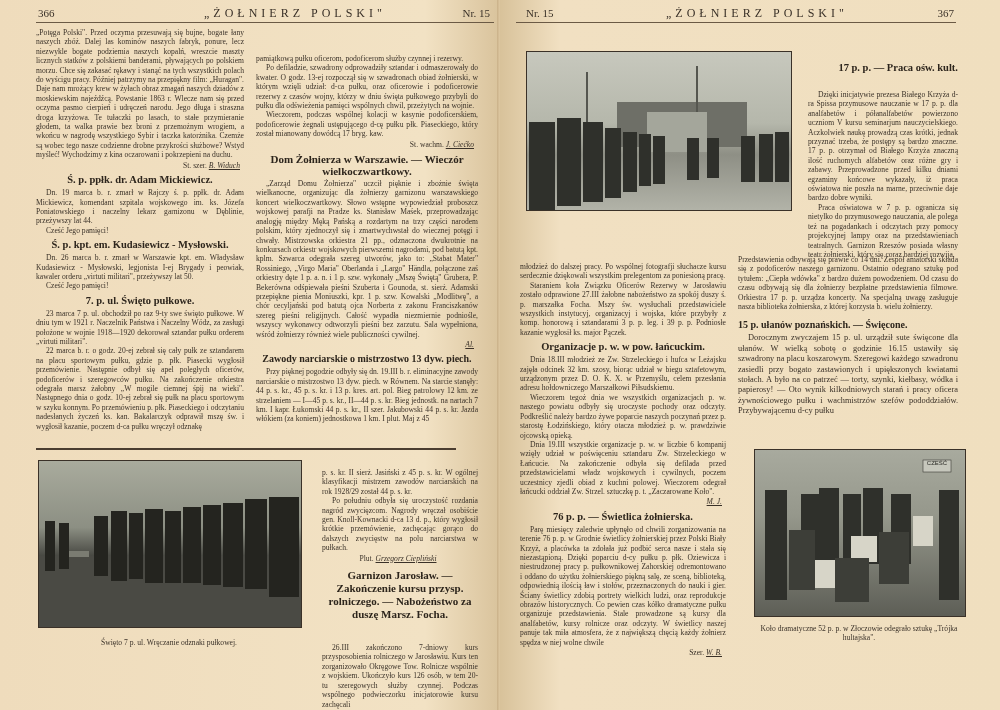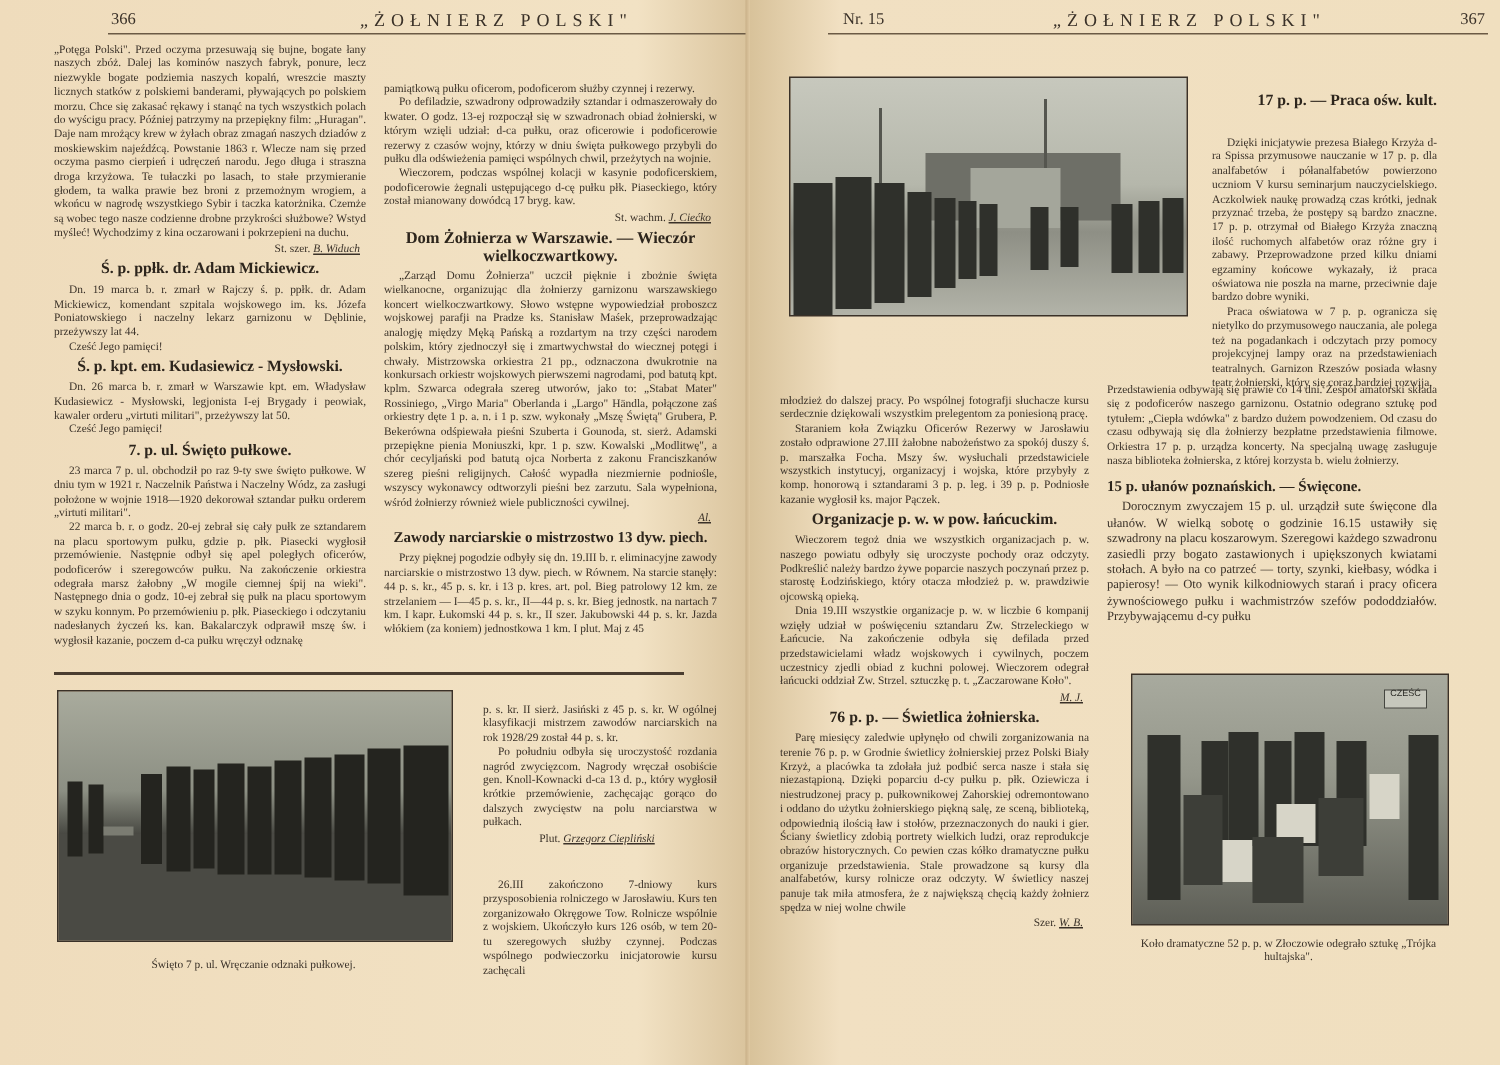--- a/index.html
+++ b/index.html
@@ -1,21 +1,21 @@
 <!DOCTYPE html>
 <html><head>
 <meta charset="utf-8">
 <style>
   html, body { margin:0; padding:0; }
   body { width:1000px; height:710px; background:#e9d6b4; font-family:"Liberation Serif", serif; color:#3a3128; position:relative; overflow:hidden; }
   .page { position:absolute; top:0; height:710px; background:#f0dfc0; }
   .page.left { left:0; width:500px; background:linear-gradient(90deg,#efdcbc 0%,#f2e2c4 85%,#d9c39c 100%); }
   .page.right { left:500px; width:500px; background:linear-gradient(90deg,#d8c29a 0%,#f1e0c2 12%,#f0dfbf 100%); }
   .gutter { position:absolute; left:497px; top:0; width:8px; height:710px; background:linear-gradient(90deg,#c9b088,#e7d2ac,#c9b088); }
-  .hdr { position:absolute; top:4px; height:18px; border-bottom:1px solid #6b5a45; font-size:12px;margin-left:36px; }
+  .hdr { position:absolute; top:4px; height:18px; border-bottom:1px solid #6b5a45; font-size:12px; }
   .hdr .pn { position:absolute; top:3px; font-size:11px; }
   .hdr .ti { position:absolute; top:2px; letter-spacing:4px; font-size:12px; }
   .col { position:absolute; font-size:7.6px; line-height:9.4px; text-align:justify; }
   .col p { margin:0; text-indent:10px; }
   .col p.noind { text-indent:0; }
   .h { font-family:Liberation Serif, serif; font-weight:bold; text-align:center; font-size:10.5px; line-height:12px; margin:4px 0 2px; color:#2d251c; }
   .sig { text-align:right; font-size:7.6px; margin:1px 4px 2px 0; }
   .sig i { font-style:italic;text-decoration:underline; }
   .photo { position:absolute; border:1px solid #3a3128; overflow:hidden; }
   .cap { position:absolute; font-size:7.6px; line-height:9.4px; text-align:center; }
@@ -78,20 +78,21 @@
     <p>„Zarząd Domu Żołnierza" uczcił pięknie i zbożnie święta wielkanocne, organizując dla żołnierzy garnizonu warszawskiego koncert wielkoczwartkowy. Słowo wstępne wypowiedział proboszcz wojskowej parafji na Pradze ks. Stanisław Maśek, przeprowadzając analogję między Męką Pańską a rozdartym na trzy części narodem polskim, który zjednoczył się i zmartwychwstał do wiecznej potęgi i chwały. Mistrzowska orkiestra 21 pp., odznaczona dwukrotnie na konkursach orkiestr wojskowych pierwszemi nagrodami, pod batutą kpt. kplm. Szwarca odegrała szereg utworów, jako to: „Stabat Mater" Rossiniego, „Virgo Maria" Oberlanda i „Largo" Händla, połączone zaś orkiestry dęte 1 p. a. n. i 1 p. szw. wykonały „Mszę Świętą" Grubera, P. Bekerówna odśpiewała pieśni Szuberta i Gounoda, st. sierż. Adamski przepiękne pienia Moniuszki, kpr. 1 p. szw. Kowalski „Modlitwę", a chór cecyljański pod batutą ojca Norberta z zakonu Franciszkanów szereg pieśni religijnych. Całość wypadła niezmiernie podniośle, wszyscy wykonawcy odtworzyli pieśni bez zarzutu. Sala wypełniona, wśród żołnierzy również wiele publiczności cywilnej.</p>
     <div class="sig"><i>Al.</i></div>
     <div class="h" style="font-size:10px;">Zawody narciarskie o mistrzostwo 13 dyw. piech.</div>
     <p>Przy pięknej pogodzie odbyły się dn. 19.III b. r. eliminacyjne zawody narciarskie o mistrzostwo 13 dyw. piech. w Równem. Na starcie stanęły: 44 p. s. kr., 45 p. s. kr. i 13 p. kres. art. pol. Bieg patrolowy 12 km. ze strzelaniem — I—45 p. s. kr., II—44 p. s. kr. Bieg jednostk. na nartach 7 km. I kapr. Łukomski 44 p. s. kr., II szer. Jakubowski 44 p. s. kr. Jazda włókiem (za koniem) jednostkowa 1 km. I plut. Maj z 45</p>
   </div>
 
   <div class="col" style="left:322px;top:468px;width:156px;">
     <p class="noind">p. s. kr. II sierż. Jasiński z 45 p. s. kr. W ogólnej klasyfikacji mistrzem zawodów narciarskich na rok 1928/29 został 44 p. s. kr.</p>
     <p>Po południu odbyła się uroczystość rozdania nagród zwycięzcom. Nagrody wręczał osobiście gen. Knoll-Kownacki d-ca 13 d. p., który wygłosił krótkie przemówienie, zachęcając gorąco do dalszych zwycięstw na polu narciarstwa w pułkach.</p>
     <div class="sig" style="text-align:center;"><span>Plut.</span> <i>Grzegorz Ciepliński</i></div>
+    <div class="h" style="font-family:'Liberation Serif',serif;font-size:11px;line-height:13px;margin-top:6px;">Garnizon Jarosław. — Zakończenie kursu przysp. rolniczego. — Nabożeństwo za duszę Marsz. Focha.</div>
     <p style="margin-top:22px;">26.III zakończono 7-dniowy kurs przysposobienia rolniczego w Jarosławiu. Kurs ten zorganizowało Okręgowe Tow. Rolnicze wspólnie z wojskiem. Ukończyło kurs 126 osób, w tem 20-tu szeregowych służby czynnej. Podczas wspólnego podwieczorku inicjatorowie kursu zachęcali</p>
   </div>
 </div>
 
 <div class="gutter"></div>
 
 <div class="page right">
   <div class="hdr" style="left:16px;width:440px;">
     <span class="pn" style="left:10px;">Nr. 15</span>
     <span class="ti" style="left:150px;">„ŻOŁNIERZ POLSKI"</span>
@@ -118,20 +119,21 @@
       </g>
       <line x1="60" y1="20" x2="60" y2="70" stroke="#55564f" stroke-width="2"></line>
       <line x1="170" y1="14" x2="170" y2="60" stroke="#55564f" stroke-width="2"></line>
     </svg>
   </div>
 
   <div class="col" style="left:20px;top:262px;width:206px;">
     <p class="noind">młodzież do dalszej pracy. Po wspólnej fotografji słuchacze kursu serdecznie dziękowali wszystkim prelegentom za poniesioną pracę.</p>
     <p>Staraniem koła Związku Oficerów Rezerwy w Jarosławiu zostało odprawione 27.III żałobne nabożeństwo za spokój duszy ś. p. marszałka Focha. Mszy św. wysłuchali przedstawiciele wszystkich instytucyj, organizacyj i wojska, które przybyły z komp. honorową i sztandarami 3 p. p. leg. i 39 p. p. Podniosłe kazanie wygłosił ks. major Pączek.</p>
     <div class="h">Organizacje p. w. w pow. łańcuckim.</div>
+    <p>Dnia 18.III młodzież ze Zw. Strzeleckiego i hufca w Leżajsku zajęła odcinek 32 km. szosy, biorąc udział w biegu sztafetowym, urządzonym przez D. O. K. X. w Przemyślu, celem przesłania adresu hołdowniczego Marszałkowi Piłsudskiemu.</p>
     <p>Wieczorem tegoż dnia we wszystkich organizacjach p. w. naszego powiatu odbyły się uroczyste pochody oraz odczyty. Podkreślić należy bardzo żywe poparcie naszych poczynań przez p. starostę Łodzińskiego, który otacza młodzież p. w. prawdziwie ojcowską opieką.</p>
     <p>Dnia 19.III wszystkie organizacje p. w. w liczbie 6 kompanij wzięły udział w poświęceniu sztandaru Zw. Strzeleckiego w Łańcucie. Na zakończenie odbyła się defilada przed przedstawicielami władz wojskowych i cywilnych, poczem uczestnicy zjedli obiad z kuchni polowej. Wieczorem odegrał łańcucki oddział Zw. Strzel. sztuczkę p. t. „Zaczarowane Koło".</p>
     <div class="sig"><i>M. J.</i></div>
     <div class="h">76 p. p. — Świetlica żołnierska.</div>
     <p>Parę miesięcy zaledwie upłynęło od chwili zorganizowania na terenie 76 p. p. w Grodnie świetlicy żołnierskiej przez Polski Biały Krzyż, a placówka ta zdołała już podbić serca nasze i stała się niezastąpioną. Dzięki poparciu d-cy pułku p. płk. Oziewicza i niestrudzonej pracy p. pułkownikowej Zahorskiej odremontowano i oddano do użytku żołnierskiego piękną salę, ze sceną, biblioteką, odpowiednią ilością ław i stołów, przeznaczonych do nauki i gier. Ściany świetlicy zdobią portrety wielkich ludzi, oraz reprodukcje obrazów historycznych. Co pewien czas kółko dramatyczne pułku organizuje przedstawienia. Stale prowadzone są kursy dla analfabetów, kursy rolnicze oraz odczyty. W świetlicy naszej panuje tak miła atmosfera, że z największą chęcią każdy żołnierz spędza w niej wolne chwile</p>
     <div class="sig"><span>Szer.</span> <i>W. B.</i></div>
   </div>
 
   <div class="col" style="left:238px;top:62px;width:220px;">
     <div class="h" style="text-align:right;margin-top:0;">17 p. p. — Praca ośw. kult.</div>

